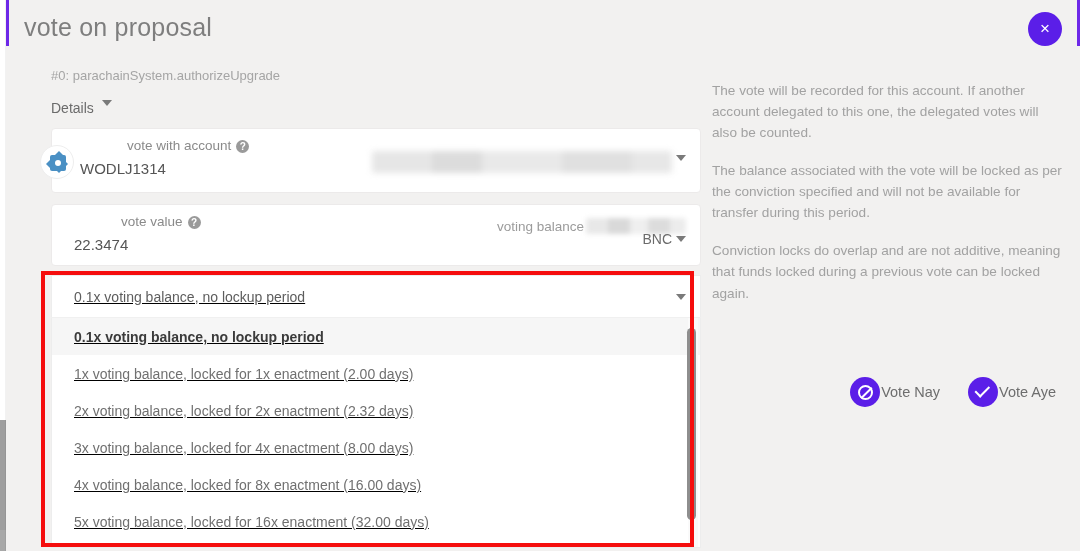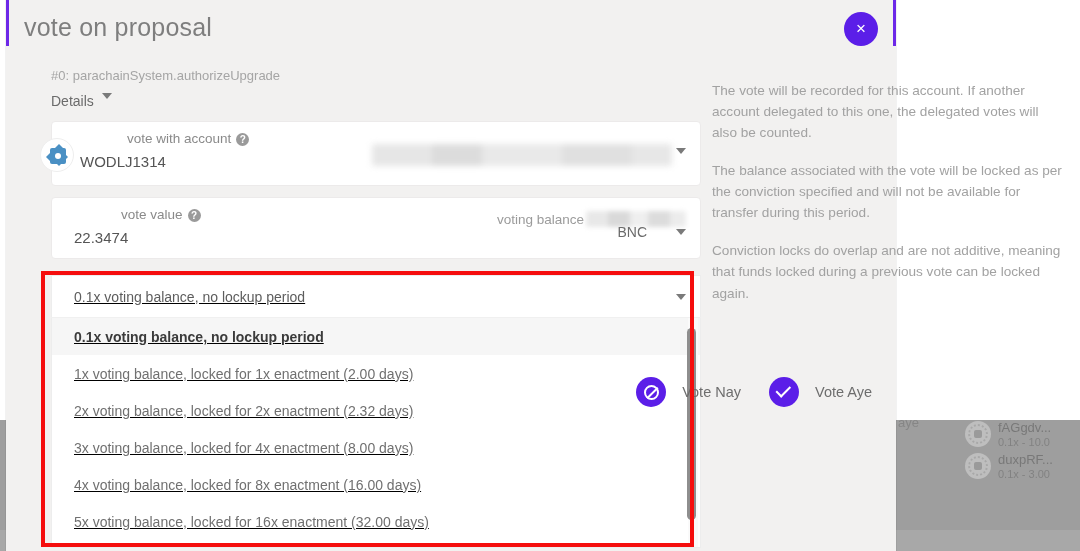--- a/index.html
+++ b/index.html
@@ -80,21 +80,21 @@
     background: none;
   }
   .bg-voter .txt { line-height: 1.2; }
   .bg-voter .nm { font-size: 13px; color: #6f6f6f; }
   .bg-voter .sub { font-size: 11px; color: #7b7b7b; }
 
   
   #modal {
     position: absolute;
     left: 6px; top: 0;
-    width: 890px; height: 551px;
+    width: 1074px; height: 551px;
     background: #f2f1f0;
     box-shadow: 0 0 0 1px rgba(0,0,0,.05);
   }
   #modal-accent {
     position: absolute;
     left: 0; top: 0;
     width: 3px; height: 46px;
     background: #6d28e8;
   }
   #modal-right-accent {
@@ -131,21 +131,21 @@
 
   
   #left-col {
     position: absolute;
     left: 45px; top: 68px;
     width: 650px;
   }
   #proposal-ref {
     font-size: 13px;
     color: #a5a5a5;
-    margin-bottom: 9px;
+    margin-bottom: 16px;
   }
   #details-toggle {
     display: inline-flex;
     align-items: flex-start;
     gap: 8px;
     font-size: 14px;
     color: #6b6b6b;
     cursor: pointer;
     margin-bottom: 12px;
   }
@@ -257,21 +257,21 @@
     margin-top: 1px;
     background: linear-gradient(90deg,#e8e8e8 0 22px,#d9d9d9 22px 44px,#efefef 44px 62px,#dcdcdc 62px 84px,#ececec 84px 100px);
     filter: blur(2.5px);
     border-radius: 2px;
   }
   #token-select {
     position: absolute;
     right: 14px; top: 26px;
     display: flex;
     align-items: center;
-    gap: 29px;
+    gap: 4px;
     font-size: 14px;
     color: #6b6b6b;
     cursor: pointer;
   }
 
   
   #conviction-wrap {
     position: absolute;
     left: 45px; top: 275px;
     width: 650px;
@@ -355,21 +355,21 @@
   #vote-actions {
     position: absolute;
     right: 24px; top: 377px;
     display: flex;
     align-items: center;
     gap: 28px;
   }
   .vote-btn {
     display: flex;
     align-items: center;
-    gap: 16px;
+    gap: 1px;
     background: none;
     border: none;
     cursor: pointer;
     font-size: 14.5px;
     color: #6d6d6d;
     padding: 0;
     font-family: "Liberation Sans", sans-serif;
   }
   .vote-circle {
     width: 30px; height: 30px;

